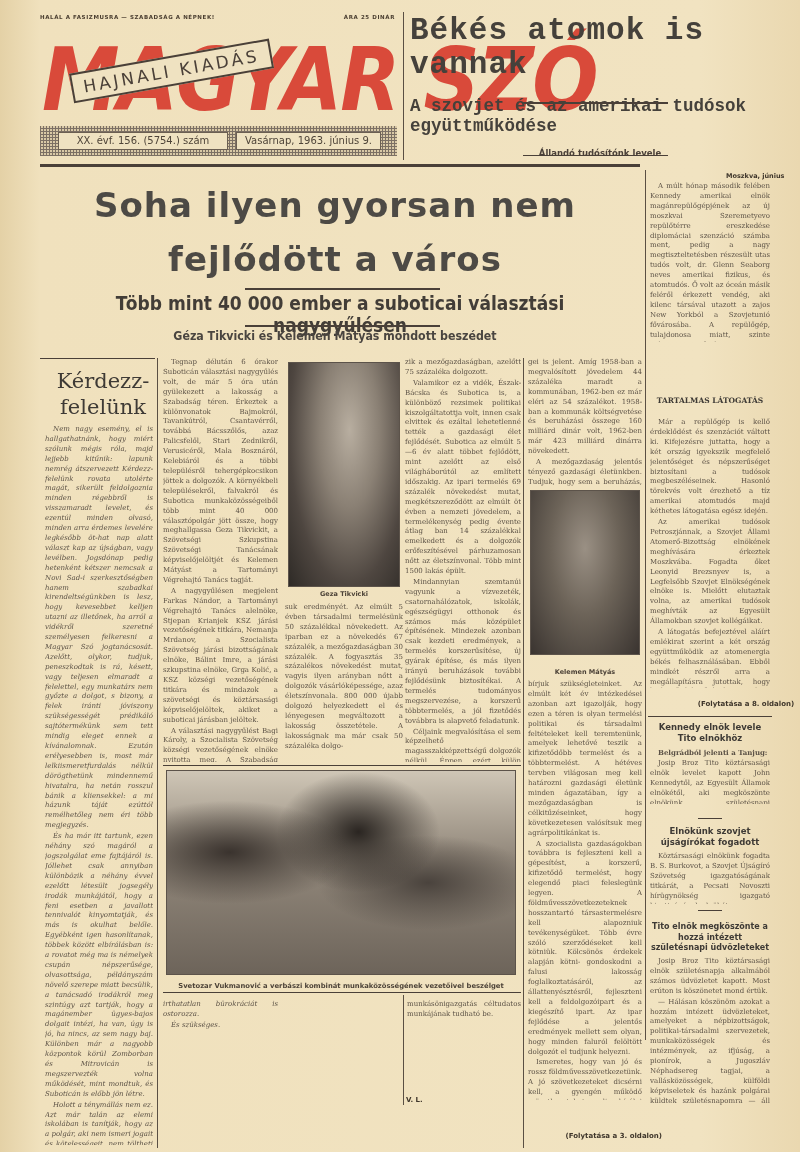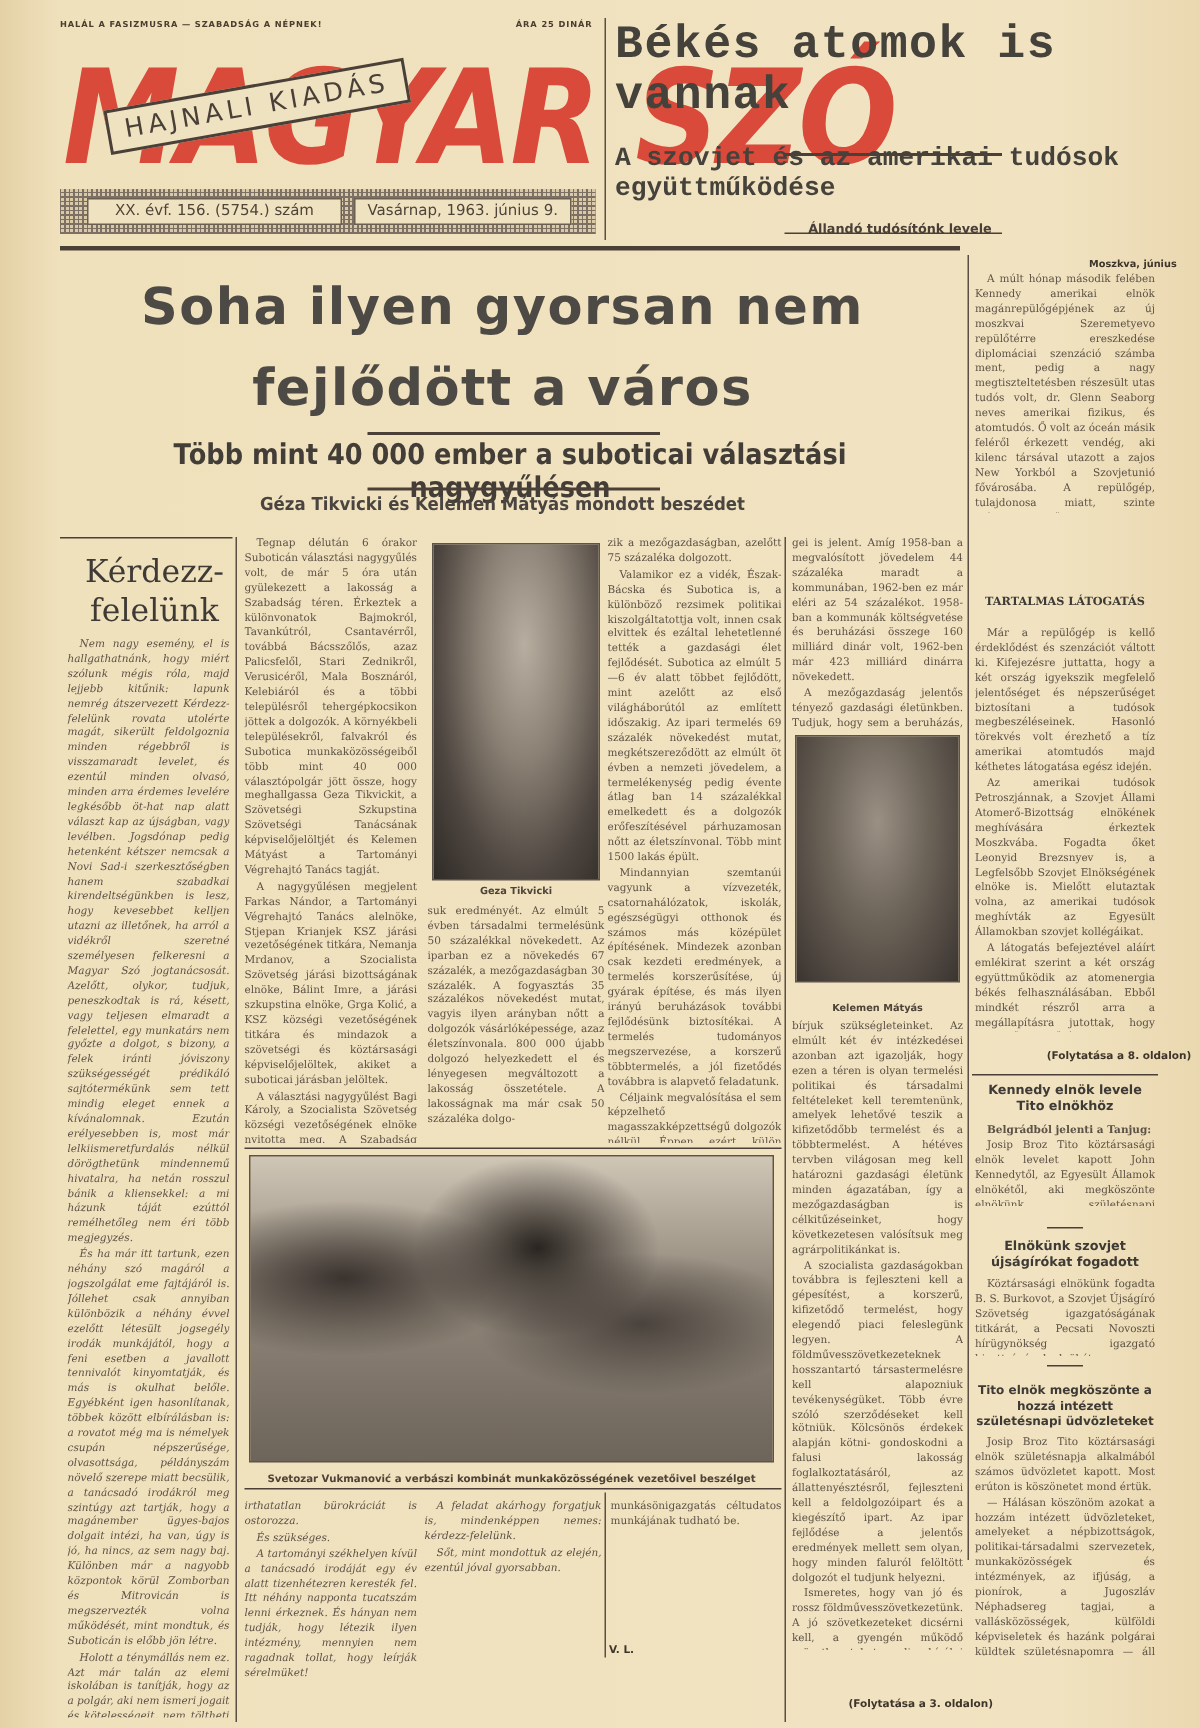--- a/index.html
+++ b/index.html
@@ -164,25 +164,20 @@
       radial-gradient(ellipse at 18% 40%, #3a332e 0%, transparent 30%),
       radial-gradient(ellipse at 55% 30%, #2a2521 0%, transparent 30%),
       radial-gradient(ellipse at 75% 55%, #4a433d 0%, transparent 30%),
       linear-gradient(180deg, #cfc6b6 0%, #958b7e 40%, #6d645a 100%);"></div>
   <div class="caption" style="left:166px;top:982px;width:350px;font-size:6.8px;">Svetozar Vukmanović a verbászi kombinát munkaközösségének vezetőivel beszélget</div>
   <div class="abs hrule" style="left:163px;top:992px;width:358px;height:1px;"></div>
 
   <div class="col italic" style="left:163px;top:1000px;width:115px;height:145px;">
     <p style="text-indent:0">irthatatlan bürokráciát is ostorozza.</p>
     <p>És szükséges.</p>
-    <p>A tartományi székhelyen kívül a tanácsadó irodáját egy év alatt tizenhétezren keresték fel. Itt néhány napponta tucatszám lenni érkeznek. És hányan nem tudják, hogy létezik ilyen intézmény, mennyien nem ragadnak tollat, hogy leírják sérelmüket!</p>
-  </div>
-  <div class="col italic" style="left:283px;top:1000px;width:118px;height:110px;">
-    <p>A feladat akárhogy forgatjuk is, mindenképpen nemes: kérdezz-felelünk.</p>
-    <p>Sőt, mint mondottuk az elején, ezentúl jóval gyorsabban.</p>
   </div>
   <div class="abs cont" style="left:370px;top:1096px;">V. L.</div>
 
   <div class="abs vrule" style="left:403px;top:995px;height:110px;"></div>
   <div class="col" style="left:407px;top:1000px;width:114px;height:110px;">
     <p style="text-indent:0">munkásönigazgatás céltudatos munkájának tudható be.</p>
   </div>
 
   <div class="abs cont" style="left:690px;top:172px;font-size:6.5px;">Moszkva, június</div>
   <div class="col" style="left:650px;top:182px;width:120px;height:160px;">

